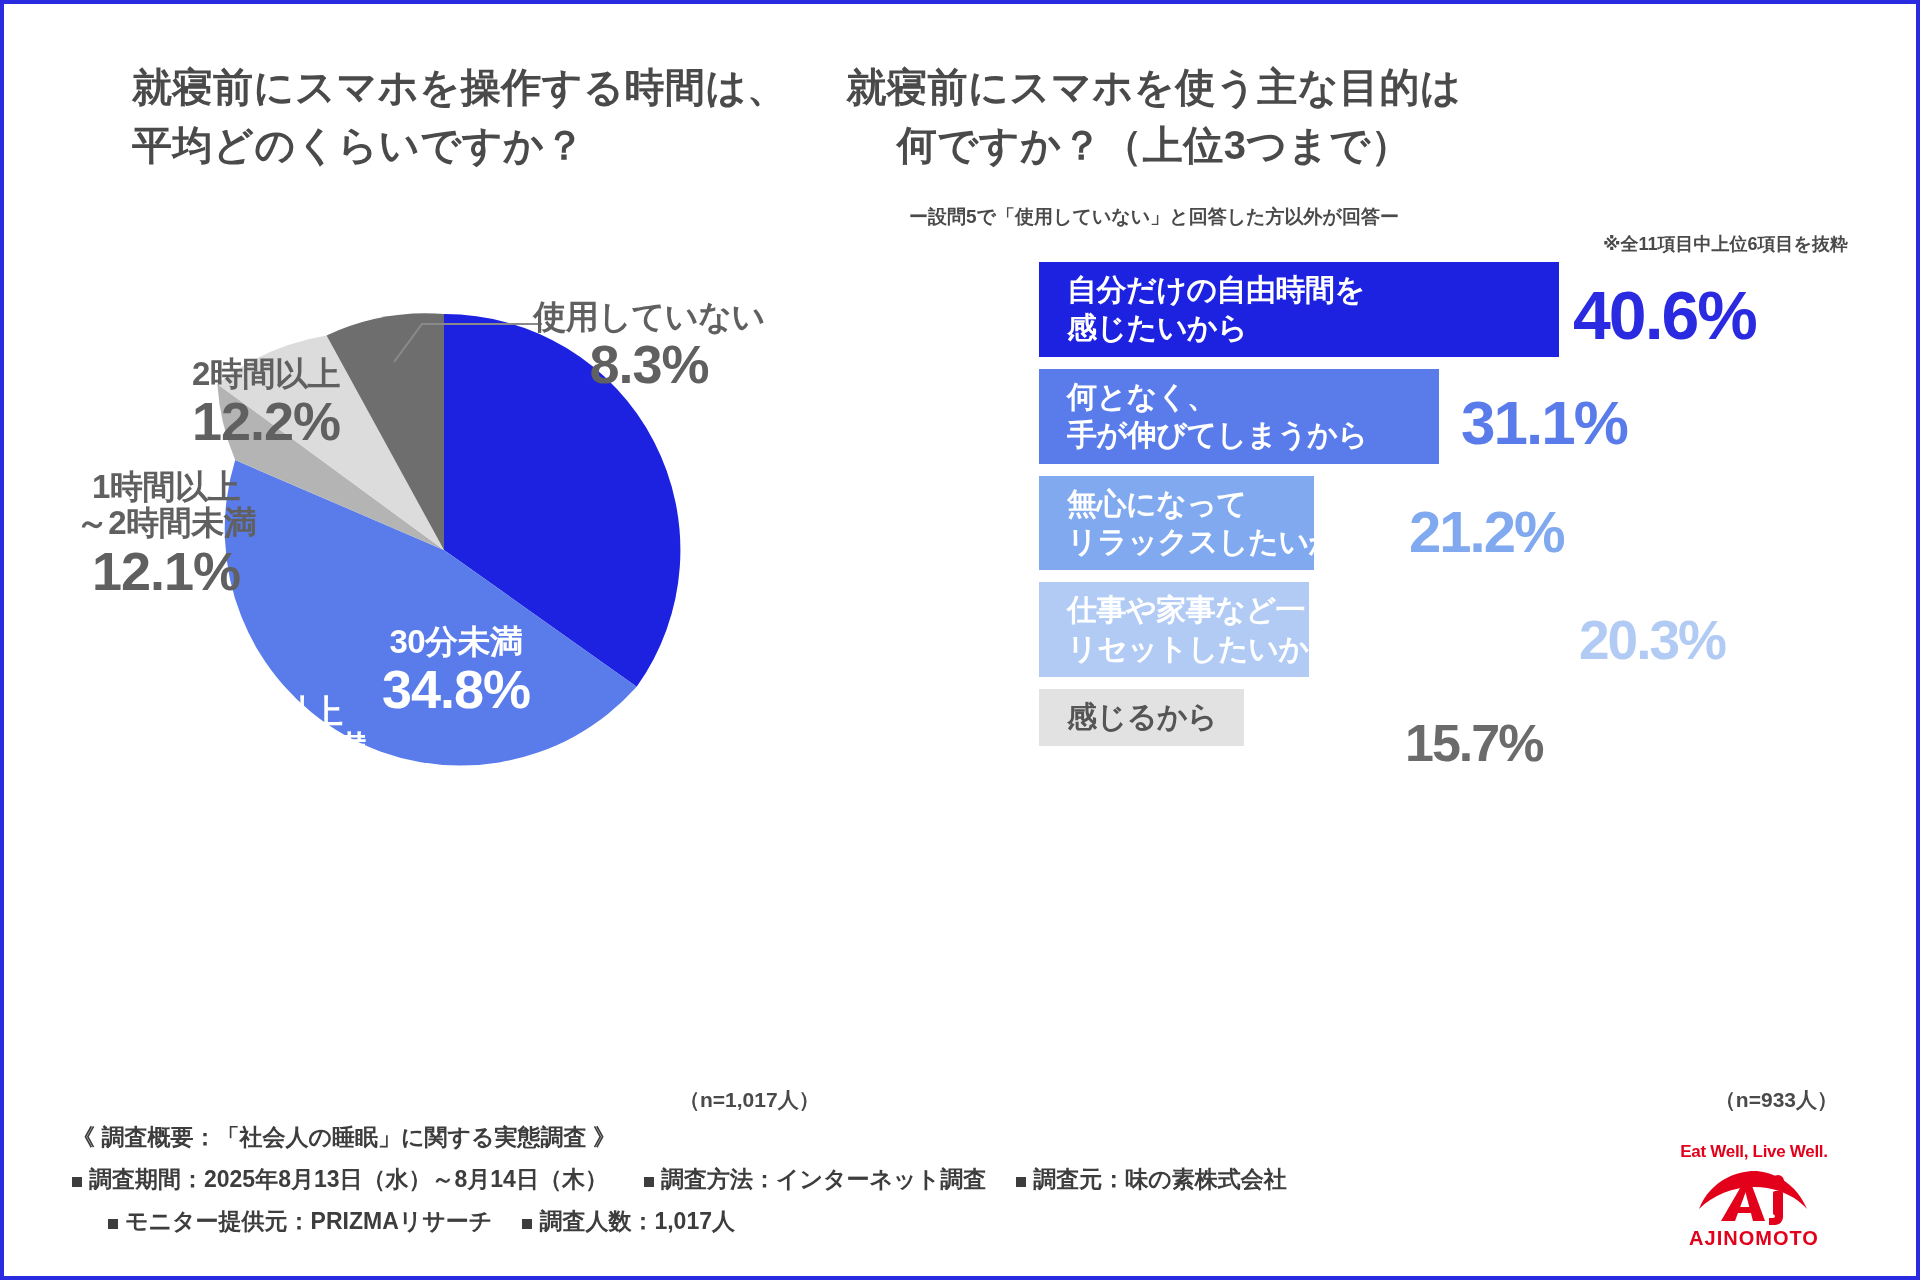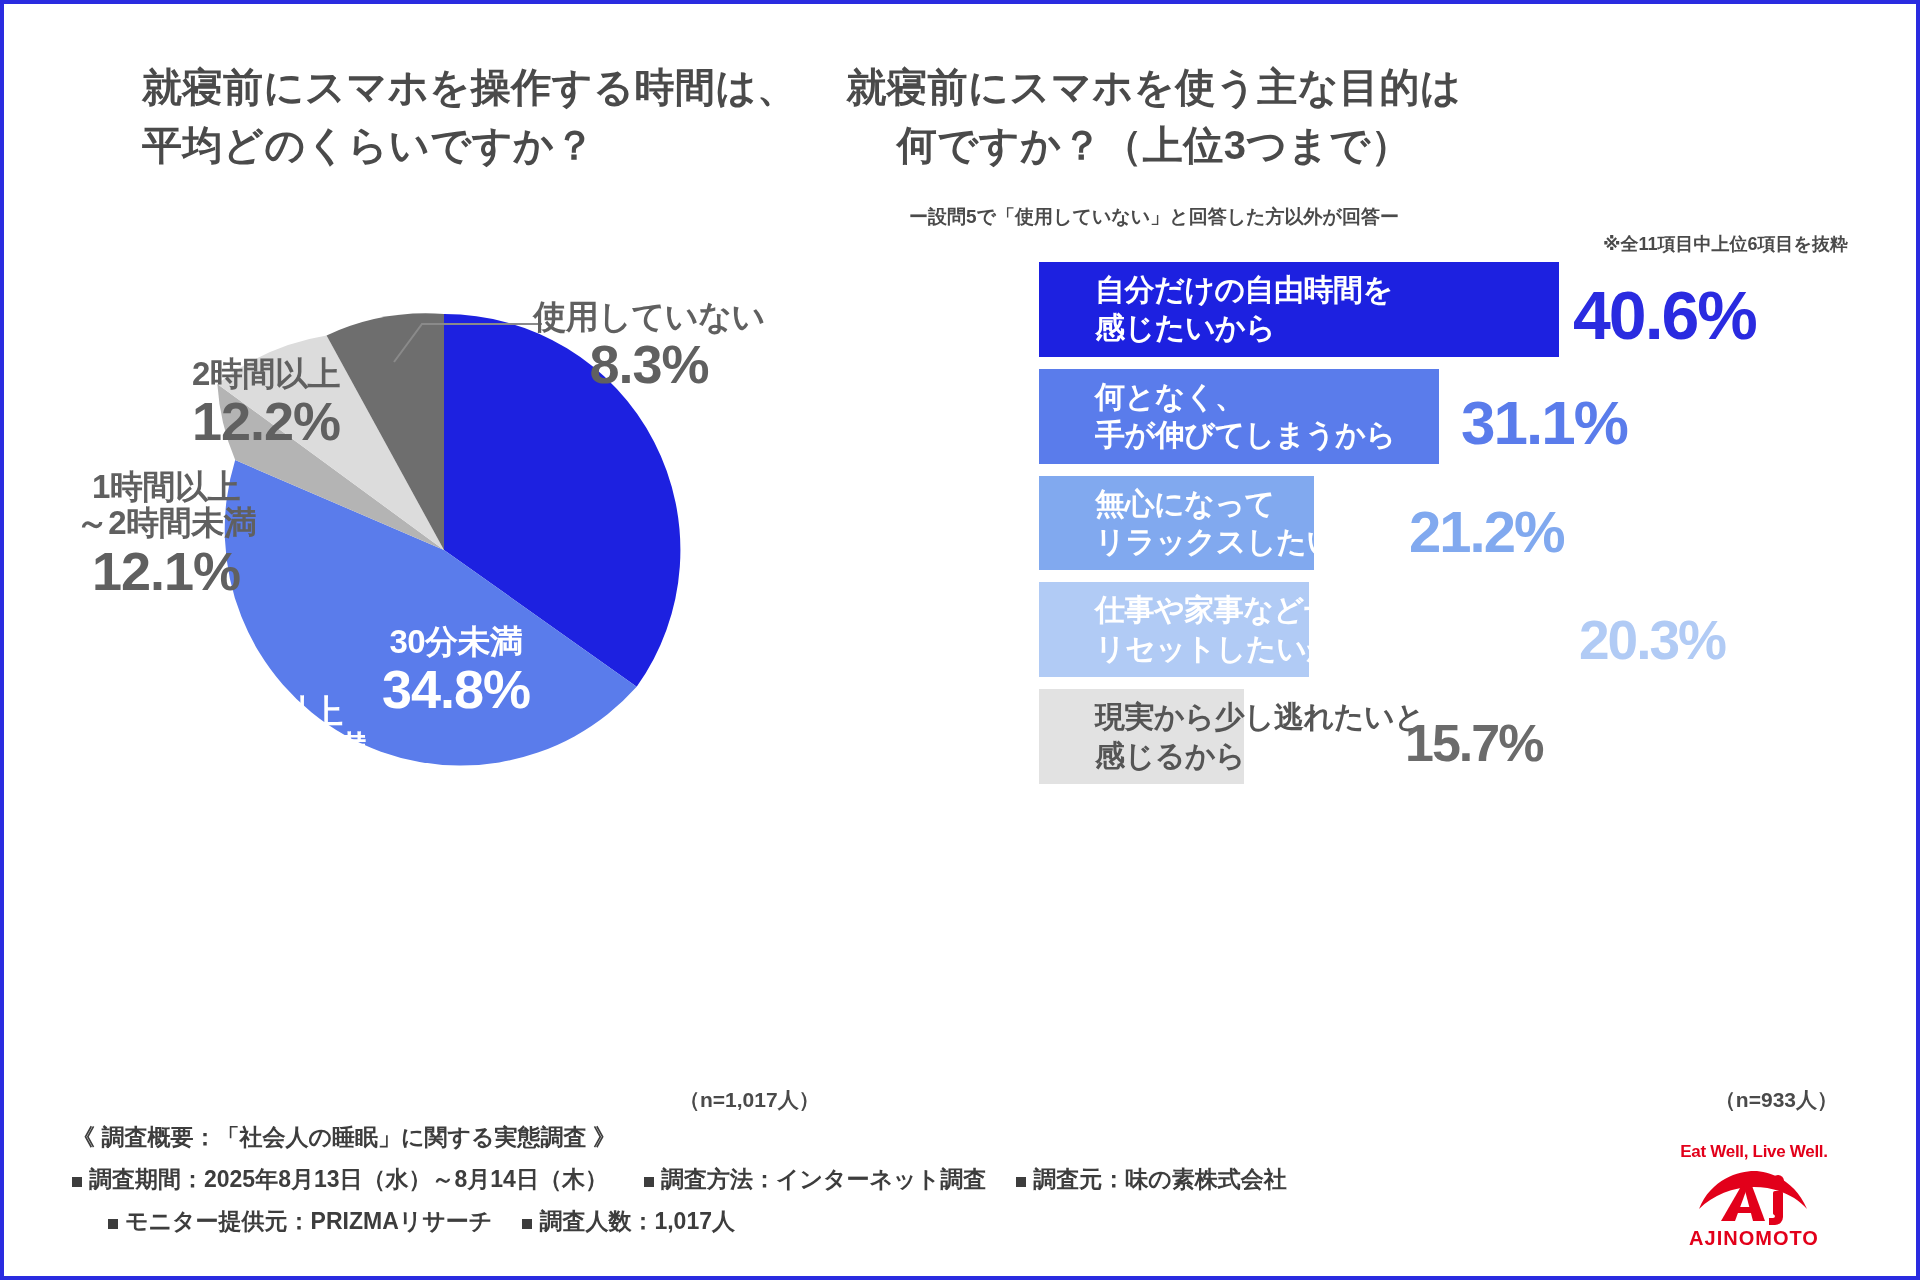--- a/index.html
+++ b/index.html
@@ -14,21 +14,21 @@
     position:absolute; left:0; top:0; width:1920px; height:1280px;
     background:#fff;
     border:4px solid #2a2be0;
   }
 
   .q-title {
     position:absolute;
     font-size:40px; font-weight:bold; color:#4a4a4a;
     line-height:1.45; letter-spacing:0.5px;
   }
-  #left-title { left:138px; top:54px; }
+  #left-title { left:128px; top:54px; }
 
   #right-title { left:1150px; top:54px; transform:translateX(-50%); text-align:center; white-space:nowrap;}
 
   .sub-note {
     position:absolute; font-size:19px; color:#4a4a4a; font-weight:bold;
     white-space:nowrap;
   }
   #note1 { left:1150px; top:200px; transform:translateX(-50%); }
   #note2 { right:68px; top:228px; font-size:18px; }
 
@@ -60,21 +60,21 @@
   .bars { position:absolute; left:1035px; top:258px; width:855px; }
   .bar-row { position:relative; margin-bottom:12px; height:auto; }
   .bar {
     display:flex; align-items:center;
     padding:9px 0 9px 28px;
     position:relative;
   }
   .bar .blabel {
     font-size:30px; font-weight:bold; line-height:1.28;
     white-space:nowrap; letter-spacing:-0.5px;
-    position:relative; z-index:3;margin-left:28px;
+    position:relative; z-index:3;
   }
   .bval {
     position:absolute; font-weight:bold; letter-spacing:-2px;
     z-index:4; white-space:nowrap;
   }
 
   
   .b1 { background:#1d21e0; }
   .b1 .blabel { color:#fff; }
   .v1 { color:#2a2be0; font-size:68px; }
@@ -217,21 +217,20 @@
           <div>仕事や家事など一日のストレスを</div>
           <div>リセットしたいから</div>
         </div>
       </div>
       <div class="bval v4" style="left:540px; top:26px;">20.3%</div>
     </div>
 
     <div class="bar-row">
       <div class="bar b5" style="width:205px">
         <div class="blabel">
-          <div>現実から少し逃れたいと</div>
           <div>感じるから</div>
         </div>
       </div>
       <div class="bval v5" style="left:366px; top:24px;">15.7%</div>
     </div>
 
 
   </div>
 
   <div class="footer">

